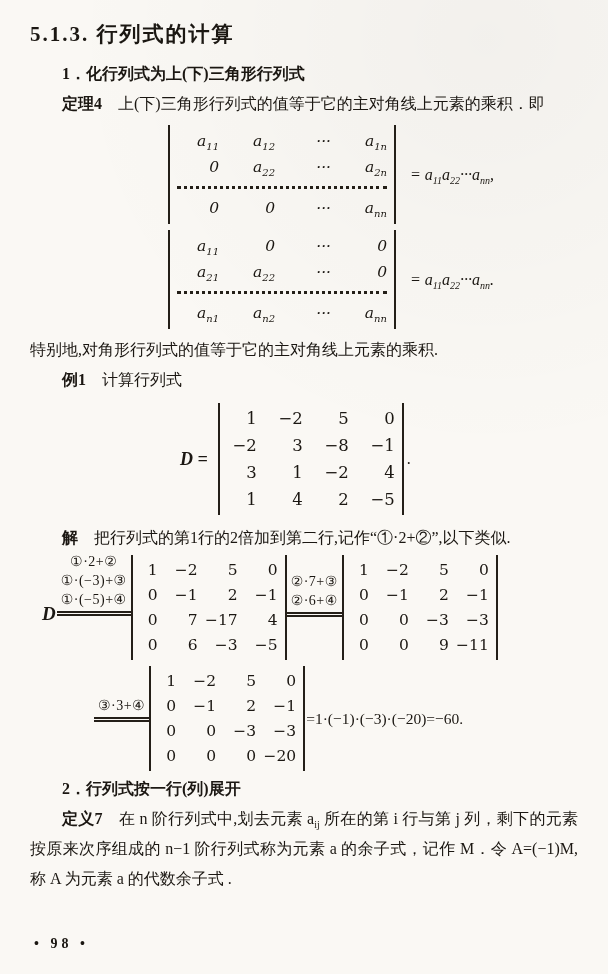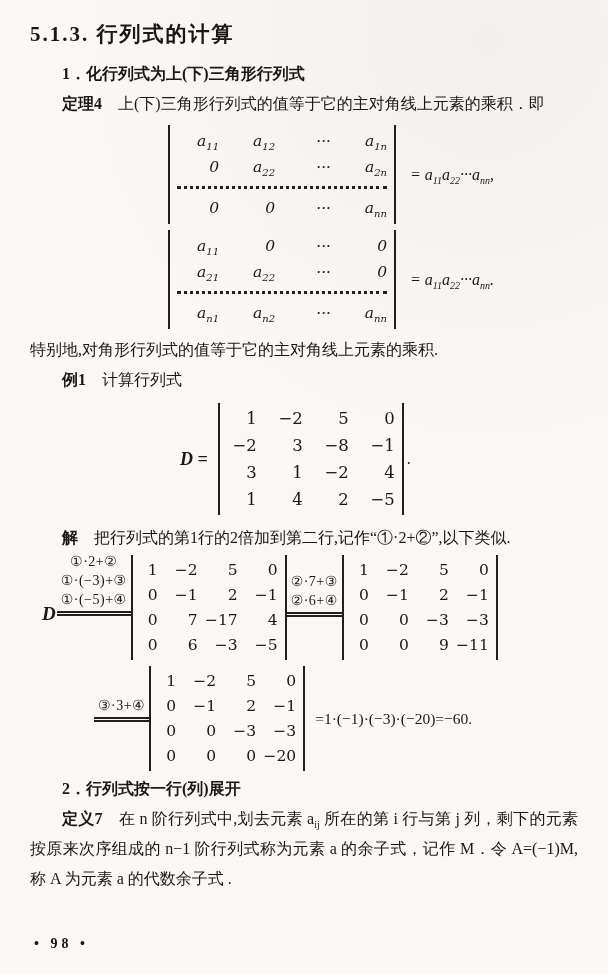--- a/index.html
+++ b/index.html
@@ -76,21 +76,21 @@
     font-size:14px;line-height:19px;letter-spacing:.5px;
     white-space:nowrap;
   }
   .ops3{transform:translateY(-24px);}
   .ops2{transform:translateY(-17px);margin-top:7px;}
   .ops1{transform:translateY(-10px);}
   .sol-D{
     font-size:19px;font-style:italic;font-weight:bold;
     margin-right:1px;transform:translateY(6px);
   }
-  .step-result{font-size:15.5px;white-space:nowrap;margin-left:10px;}
+  .step-result{font-size:15.5px;white-space:nowrap;margin-left:1px;}
   
   .page-num{
     position:absolute;left:34px;bottom:22px;
     font-size:14px;font-weight:bold;letter-spacing:4px;
   }
 </style>
 </head>
 <body>
 
 <div class="page">

